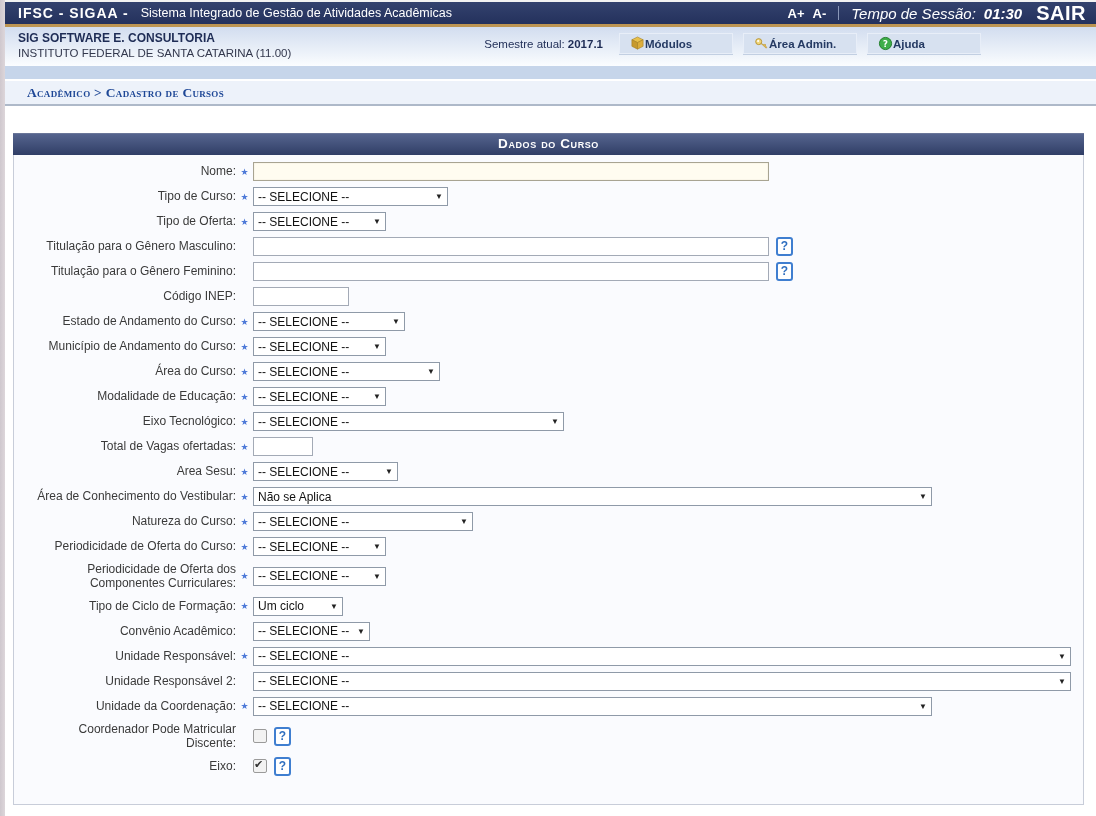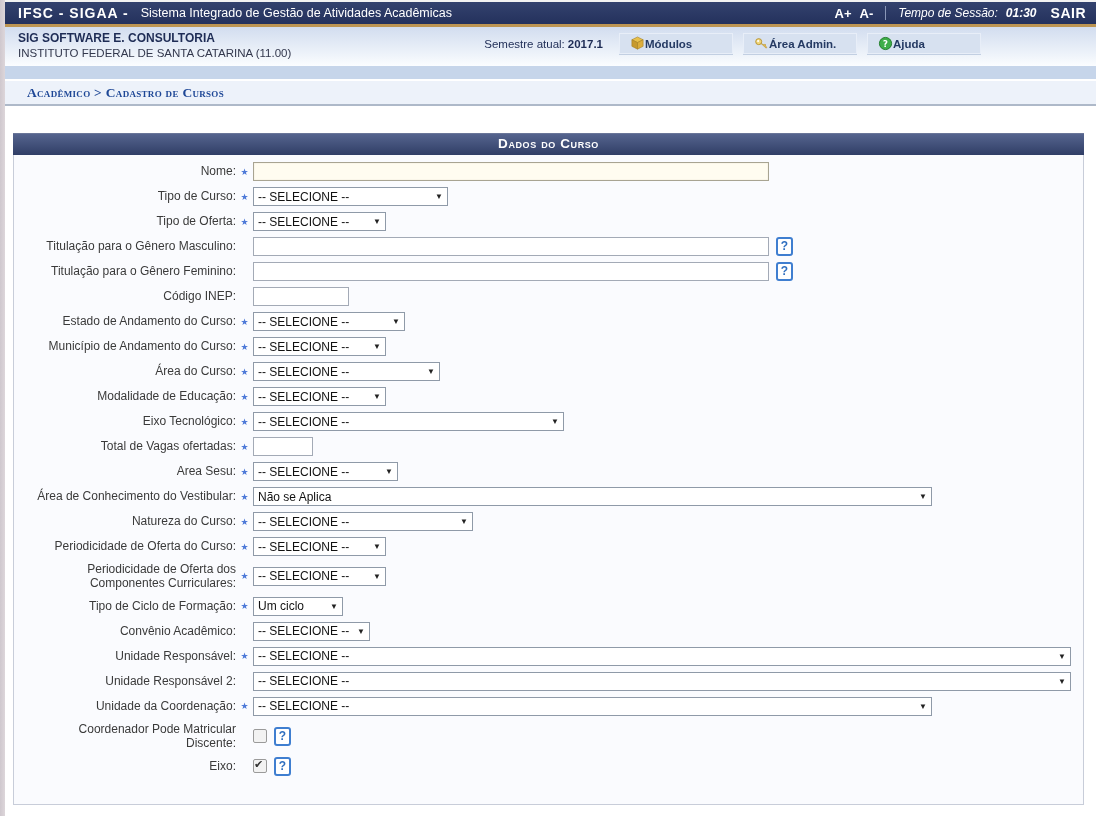--- a/index.html
+++ b/index.html
@@ -7,22 +7,22 @@
   .left-strip{position:absolute;left:0;top:0;width:5px;height:816px;background:linear-gradient(90deg,#cfc8ce,#ddd6da);}
   .page{margin-left:5px;border-top:2px solid #f2f2f2;}
 
   
   .topbar{height:22px;background:linear-gradient(#33426e,#24315c);color:#fff;display:flex;align-items:center;padding:0 10px 0 13px;}
   .brand{font-weight:bold;font-size:14px;letter-spacing:1px;}
   .sysname{font-size:12.5px;margin-left:12px;}
   .top-right{margin-left:auto;display:flex;align-items:center;gap:8px;}
   .fontbtn{font-weight:bold;font-size:13px;cursor:pointer;}
   .sep{width:1px;height:14px;background:#8a97b8;margin:0 4px;}
-  .session{font-style:italic;font-size:12px;}
-  .sair{font-weight:bold;font-size:14px;letter-spacing:0.5px;margin-left:6px;cursor:pointer;}
+  .session{font-style:italic;font-size:15px;}
+  .sair{font-weight:bold;font-size:20px;letter-spacing:0.5px;margin-left:6px;cursor:pointer;}
   .goldline{height:3px;background:#bd9552;}
 
   
   .header{height:39px;background:linear-gradient(#d2ddef,#eef3fa 70%,#fbfdff);position:relative;padding:4px 0 0 13px;box-sizing:border-box;}
   .orgname{font-weight:bold;font-size:12px;color:#1e2c55;}
   .institution{font-size:11.5px;color:#33384d;margin-top:2px;}
   .header-right{position:absolute;right:115px;top:6px;display:flex;align-items:center;gap:10px;}
   .semestre{font-size:11.5px;color:#1e2c55;white-space:nowrap;margin-right:6px;}
   .semestre b{margin-left:3px;}
   .hbtn{display:flex;align-items:center;background:#d7e1f0;border:1px solid #e8eef8;box-shadow:0 1px 0 #c2cfe2;padding:3px 10px;min-width:92px;height:13px;cursor:pointer;}

